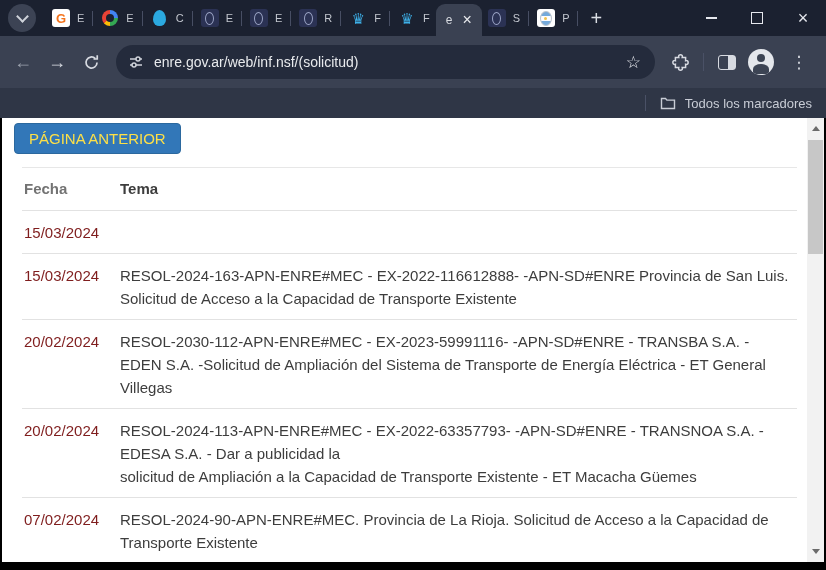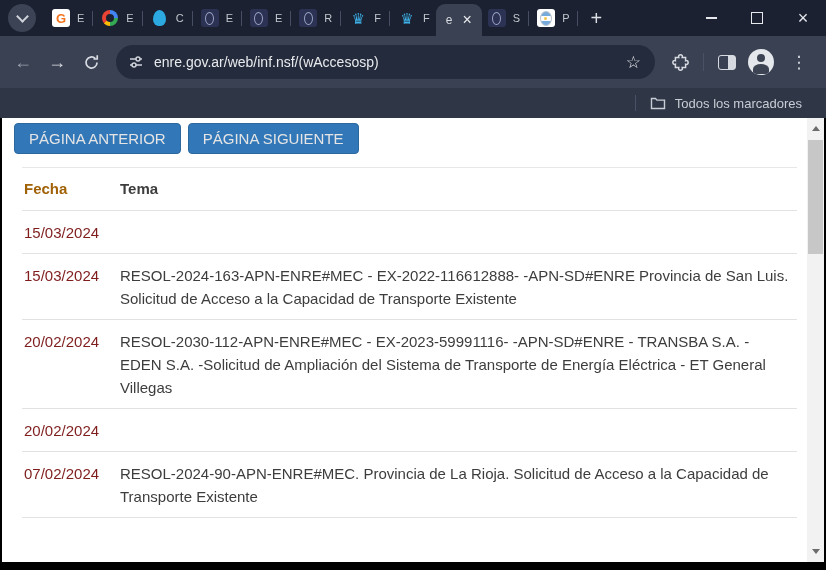--- a/index.html
+++ b/index.html
@@ -57,33 +57,33 @@
   .staric{color:#e3e5ea;font-size:17px;cursor:pointer;margin-right:2px;}
   .tooldiv{width:1px;height:18px;background:#4a5166;margin:0 6px;}
   .sidebaric{width:16px;height:13px;border:1.6px solid #d7dae1;border-radius:3px;position:relative;}
   .sidebaric span{position:absolute;right:0;top:0;bottom:0;width:45%;background:#d7dae1;}
   .avatar{width:26px;height:26px;border-radius:50%;background:#e4e7ec;position:relative;overflow:hidden;}
   .avatar .head{position:absolute;left:9px;top:5px;width:8px;height:8px;border-radius:50%;background:#3c4454;}
   .avatar .body{position:absolute;left:5px;top:15px;width:16px;height:10px;border-radius:50% 50% 0 0;background:#3c4454;}
   .dots{color:#d7dae1;font-size:17px;margin:0 10px 0 4px;cursor:pointer;}
   
   .bookbar{position:absolute;top:88px;left:0;right:0;height:30px;background:#2f3646;
-    display:flex;align-items:center;justify-content:flex-end;padding-right:24px;box-sizing:border-box;}
+    display:flex;align-items:center;justify-content:flex-end;padding-right:14px;box-sizing:border-box;}
   .bookdiv{width:1px;height:16px;background:#4a5166;margin-right:14px;}
   .booklabel{color:#c9cdd6;font-size:13px;margin-left:9px;}
   
   .content{position:absolute;top:118px;left:2px;right:2px;bottom:8px;background:#fff;overflow:hidden;}
   .btnrow{display:flex;gap:7px;margin:5px 0 0 12px;}
   .btn{display:inline-flex;align-items:center;gap:6px;background:#3277b8;border:1px solid #2b689e;
-    border-radius:4px;color:#e5e5e5;font-size:15px;padding:6px 14px;cursor:pointer;white-space:nowrap;}
+    border-radius:4px;color:#fde047;font-size:15px;padding:6px 14px;cursor:pointer;white-space:nowrap;}
   .datatable{margin:13px 27px 0 20px;font-size:15px;border-top:1px solid #e7e7e7;}
   .trow{display:flex;border-bottom:1px solid #e2e2e2;padding:10px 0 9px 0;line-height:23px;}
   .trow.head{font-weight:bold;color:#333;padding:9px 0 10px 0;}
   .tdate{flex:none;width:96px;padding-left:2px;color:#7f1d1d;}
-  .trow.head .tdate{color:#a16207;}
+  .trow.head .tdate{color:#737373;}
   .ttopic{flex:1;color:#3d3d3d;white-space:pre-line;padding-right:6px;}
   
   .vscroll{position:absolute;top:0;right:0;bottom:0;width:17px;background:#f2f2f2;}
   .sarrow{position:absolute;left:0;width:17px;height:17px;display:flex;align-items:center;justify-content:center;cursor:pointer;}
   .sarrow.up{top:2px;}
   .sarrow.down{bottom:2px;}
   .tri-up{width:0;height:0;border-left:4px solid transparent;border-right:4px solid transparent;border-bottom:5px solid #6b6b6b;}
   .tri-down{width:0;height:0;border-left:4px solid transparent;border-right:4px solid transparent;border-top:5px solid #6b6b6b;}
   .sthumb{position:absolute;left:1px;top:22px;width:15px;height:114px;background:#c7c7c7;cursor:pointer;}
   svg{display:block;}
@@ -206,21 +206,21 @@
       <path d="M13.4 1.2v3.5H9.9" fill="none" stroke="#d7dae1" stroke-width="1.6"></path>
     </svg>
   </div>
   <div class="urlpill">
     <svg width="16" height="16" viewBox="0 0 16 16">
       <line x1="2" y1="5" x2="14" y2="5" stroke="#cfd3da" stroke-width="1.5"></line>
       <circle cx="10" cy="5" r="2" fill="#242b3c" stroke="#cfd3da" stroke-width="1.5"></circle>
       <line x1="2" y1="11" x2="14" y2="11" stroke="#cfd3da" stroke-width="1.5"></line>
       <circle cx="6" cy="11" r="2" fill="#242b3c" stroke="#cfd3da" stroke-width="1.5"></circle>
     </svg>
-    <span class="urltext">enre.gov.ar/web/inf.nsf/(wAccesosp)</span>
+    <span class="urltext">enre.gov.ar/web/inf.nsf/(solicitud)</span>
     <span class="pillspacer"></span>
     <span class="staric">☆</span>
   </div>
   <div class="navic">
     <svg width="17" height="17" viewBox="0 0 16 16">
       <path d="M6.2 2.6a1.8 1.8 0 0 1 3.6 0c0 .2 0 .4-.1.6h3.1v3.1c.2-.1.4-.1.6-.1a1.8 1.8 0 0 1 0 3.6c-.2 0-.4 0-.6-.1v3.1H9.7c.1.2.1.4.1.6a1.8 1.8 0 0 1-3.6 0c0-.2 0-.4.1-.6H3.2V9.7c-.2.1-.4.1-.6.1a1.8 1.8 0 0 1 0-3.6c.2 0 .4 0 .6.1V3.2h3.1c-.1-.2-.1-.4-.1-.6z" fill="none" stroke="#d7dae1" stroke-width="1.4"></path>
     </svg>
   </div>
   <span class="tooldiv"></span>
   <div class="navic">
@@ -241,21 +241,20 @@
   <span class="bookdiv"></span>
   <svg width="16" height="14" viewBox="0 0 16 14">
     <path d="M1.5 2.5h4l1.4 1.6h7.6v8.4h-13z" fill="none" stroke="#c9cdd6" stroke-width="1.4"></path>
   </svg>
   <span class="booklabel">Todos los marcadores</span>
 </div>
 
 <div class="content">
   <div class="btnrow">
     <button class="btn">PÁGINA ANTERIOR</button>
-    <button class="btn">PÁGINA SIGUIENTE</button>
   </div>
 
   <div class="datatable">
     <div class="trow head">
       <span class="tdate">Fecha</span>
       <span class="ttopic">Tema</span>
     </div>
 
     <div class="trow">
       <span class="tdate">15/03/2024</span>
@@ -263,20 +262,22 @@
     <div class="trow">
       <span class="tdate">15/03/2024</span>
       <span class="ttopic">RESOL-2024-163-APN-ENRE#MEC - EX-2022-116612888- -APN-SD#ENRE Provincia de San Luis. Solicitud de Acceso a la Capacidad de Transporte Existente</span>
     </div>
     <div class="trow">
       <span class="tdate">20/02/2024</span>
       <span class="ttopic">RESOL-2030-112-APN-ENRE#MEC - EX-2023-59991116- -APN-SD#ENRE - TRANSBA S.A. - EDEN S.A. -Solicitud de Ampliación del Sistema de Transporte de Energía Eléctrica - ET General Villegas</span>
     </div>
     <div class="trow">
       <span class="tdate">20/02/2024</span>
+      <span class="ttopic">RESOL-2024-113-APN-ENRE#MEC - EX-2022-63357793- -APN-SD#ENRE - TRANSNOA S.A. - EDESA S.A. - Dar a publicidad la
+solicitud de Ampliación a la Capacidad de Transporte Existente - ET Macacha Güemes</span>
     </div>
     <div class="trow">
       <span class="tdate">07/02/2024</span>
       <span class="ttopic">RESOL-2024-90-APN-ENRE#MEC. Provincia de La Rioja. Solicitud de Acceso a la Capacidad de Transporte Existente</span>
     </div>
   </div>
 
   <div class="vscroll">
     <div class="sarrow up">
         <span class="tri-up"></span>

